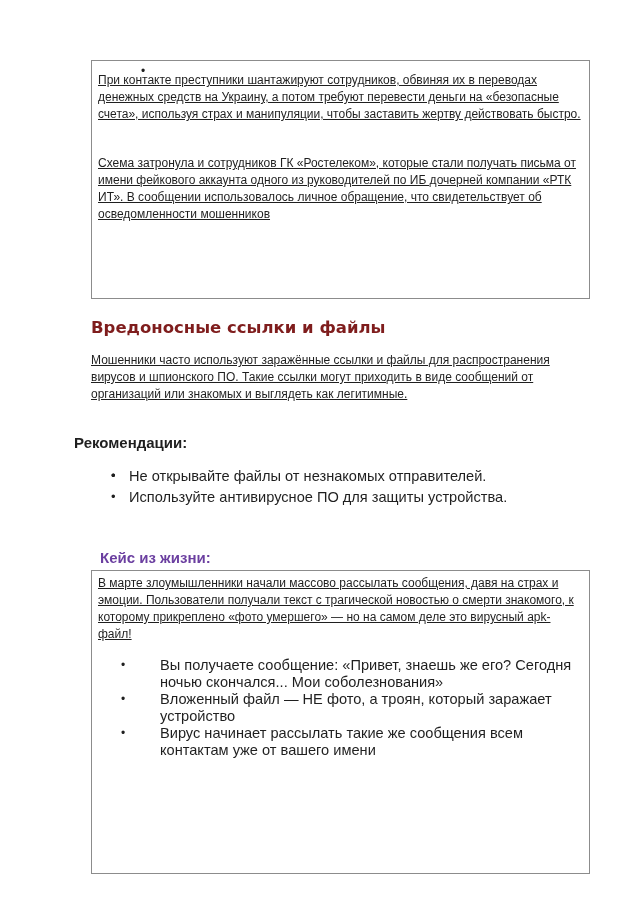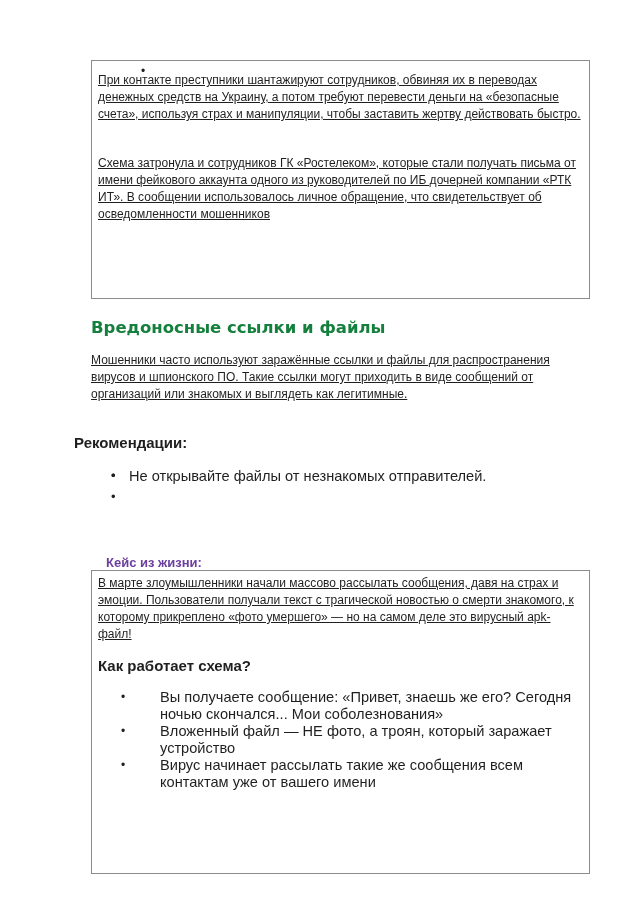--- a/index.html
+++ b/index.html
@@ -14,27 +14,27 @@
     .box1 .blist li { padding-left: 81px; }
     .box1 .blist .dot { left: 43px; top: 0; }
     .box1 .content { padding: 2px 5px 0 6px; }
     .box1 .p1 { margin-top: 9px; }
     .box1 .p2 { margin-top: 32px; }
     .box2 .content { padding: 4px 5px 0 6px; }
     .box2 h4 { font-size: 15px; font-weight: bold; margin: 14px 0 0 0; line-height: 18px; }
     .box2 .blist { margin-top: 14px; }
     .box2 .blist li { padding-left: 62px; }
     .box2 .blist .dot { left: 23px; top: 0; }
-    .section-title { position: absolute; left: 91px; top: 318px; font-family: "DejaVu Sans", sans-serif; font-weight: bold; font-size: 16.5px; color: #15803d; margin: 0; }
+    .section-title { position: absolute; left: 91px; top: 318px; font-family: "DejaVu Sans", sans-serif; font-weight: bold; font-size: 16.5px; color: #7f1d1d; margin: 0; }
     .intro { position: absolute; left: 91px; top: 352px; width: 500px; }
     .rec-title { position: absolute; left: 74px; top: 434px; font-size: 15px; font-weight: bold; margin: 0; }
     .rec-list { position: absolute; left: 91px; top: 466px; width: 500px; list-style: none; margin: 0; padding: 0; }
     .rec-list li { position: relative; padding-left: 38px; font-size: 14.6px; line-height: 20.5px; }
     .rec-list .dot { position: absolute; left: 20px; top: 0; font-size: 13px; }
-    .case-title { position: absolute; left: 91px; top: 540px; font-size: 13px; font-weight: bold; color: #6b3fa0; margin: 15px; }
+    .case-title { position: absolute; left: 91px; top: 540px; font-size: 15px; font-weight: bold; color: #6b3fa0; margin: 9px; }
   </style>
 </head>
 <body>
 
 <div class="box box1">
   <div class="content">
     <ul class="blist">
       <li>
         <span class="dot">•</span>
       </li>
@@ -53,29 +53,29 @@
 <ul class="rec-list">
   <li>
     <span class="dot">•</span>
   </li>
   <li>
     <span class="dot">•</span>
     <span>Не открывайте файлы от незнакомых отправителей.</span>
   </li>
   <li>
     <span class="dot">•</span>
+    <span>Используйте антивирусное ПО для защиты устройства.</span>
   </li>
 </ul>
 
 <h4 class="case-title">Кейс из жизни:</h4>
 
 <div class="box box2">
   <div class="content">
     <p class="p">В марте злоумышленники начали массово рассылать сообщения, давя на страх и эмоции. Пользователи получали текст с трагической новостью о смерти знакомого, к которому прикреплено «фото умершего» — но на самом деле это вирусный apk-файл!</p>
-    <h4>Как работает схема?</h4>
     <ul class="blist">
       <li>
         <span class="dot">•</span>
         <span>Вы получаете сообщение: «Привет, знаешь же его? Сегодня ночью скончался... Мои соболезнования»</span>
       </li>
       <li>
         <span class="dot">•</span>
         <span>Вложенный файл — НЕ фото, а троян, который заражает устройство</span>
       </li>
       <li>

